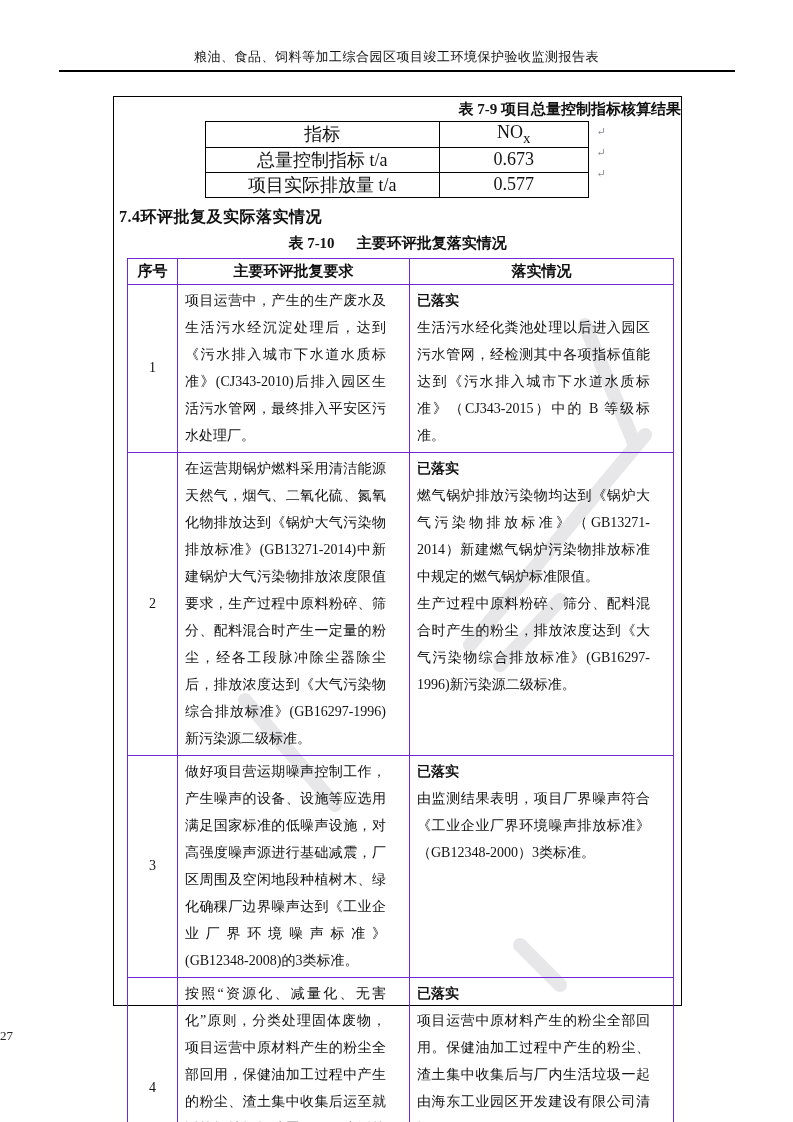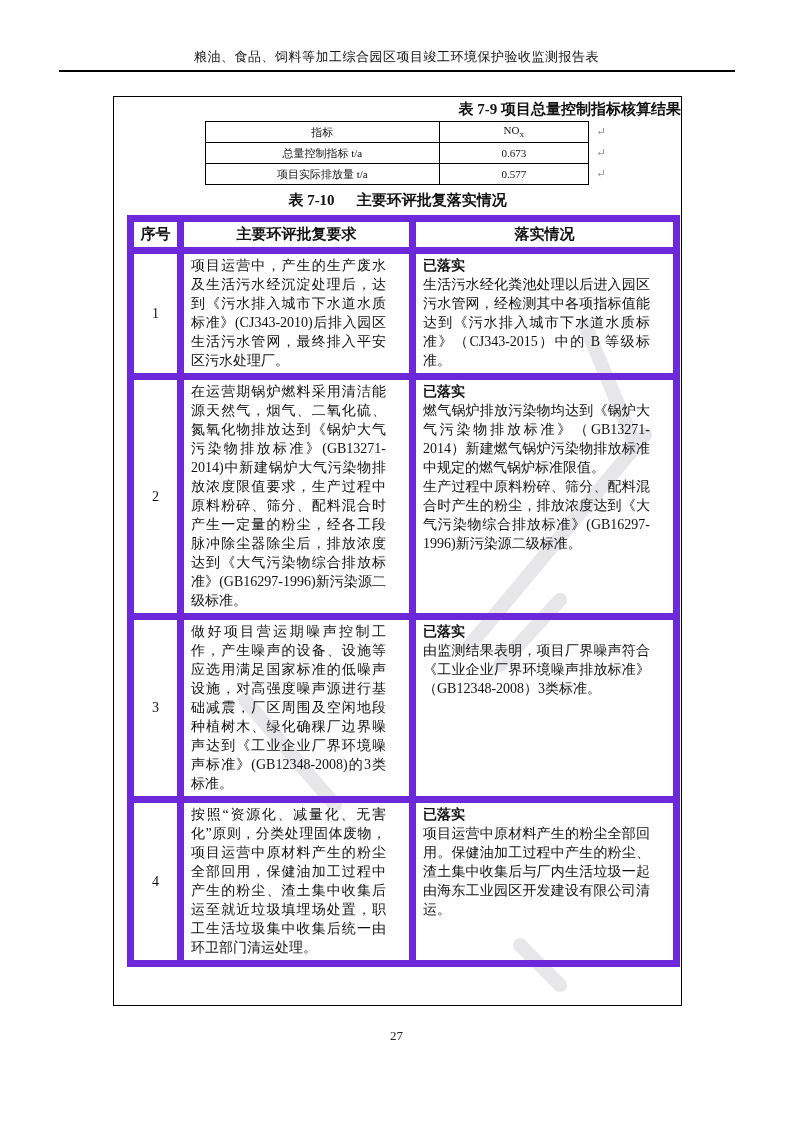--- a/index.html
+++ b/index.html
@@ -17,48 +17,48 @@
     border-top:2px solid #000; height:0;
   }
   .watermark { position:absolute; left:0; top:0; pointer-events:none; }
 
   .outer-box {
     position:absolute; left:113px; top:96px; width:569px; height:910px;
     border:1.5px solid #000; box-sizing:border-box;
   }
   .t1-title { text-align:right; font-weight:bold; font-size:15px; margin-top:3px; }
   .t1-zone { position:relative; width:384px; margin:2px 0 0 91px; }
-  table.t1 { border-collapse:collapse; width:100%; font-size:11px; }
+  table.t1 { border-collapse:collapse; width:100%; font-size:18px; }
   table.t1 td { border:1px solid #000; height:20px; text-align:center; padding:0 2px; }
   table.t1 td.lab { width:61%; }
   .pmarks { position:absolute; right:-17px; top:0; display:flex; flex-direction:column; }
   .pmarks span { height:21px; line-height:21px; color:#8a8a96; font-size:11px; }
 
   .intro {
     font-size:15.5px; line-height:35px; margin:1px 4px 0 4px;
     text-indent:2em; text-align:justify;
   }
   .h74 { font-weight:bold; font-size:16px; margin:9px 0 0 5px; letter-spacing:.5px; }
   .t2-caption { text-align:center; font-weight:bold; font-size:15px; margin:6px 0 5px 0; }
   .t2-caption .cap-no { margin-right:22px; }
 
   table.t2 { border-collapse:collapse; margin-left:13px; width:546px; font-size:14px; table-layout:fixed; }
-  table.t2 th, table.t2 td { border:7px solid #6d28d9; }
+  table.t2 th, table.t2 td { border:1px solid #6d28d9; }
   table.t2 th { font-weight:bold; font-size:15px; height:25px; padding:0; }
   table.t2 col.c-no { width:50px; }
   table.t2 col.c-req { width:232px; }
   table.t2 col.c-status { width:264px; }
   td.no { text-align:center; vertical-align:middle; font-size:14px; }
-  td.req, td.status { padding:2px 23px 3px 7px; line-height:19px; text-align:justify; vertical-align:top; }
+  td.req, td.status { padding:2px 23px 3px 7px; line-height:27px; text-align:justify; vertical-align:top; }
   td.status .status-title { font-weight:bold; }
   td.status p { margin:0; }
   td.status p:empty { display:none; }
 
   .h75 { font-weight:bold; font-size:16px; margin:11px 0 0 5px; letter-spacing:.5px; }
-  .page-num { position:absolute; top:1028px; left:0; right:0; text-align:center; font-size:13px; color:#222; }
+  .page-num { position:absolute; top:1028px; left:0; right:0; text-align:left; font-size:13px; color:#222; }
 </style>
 </head>
 <body>
 
 <svg class="watermark" width="793" height="1122">
   <g stroke="#e7e7ea" stroke-width="14" fill="none" stroke-linecap="round">
     <path d="M585 325 L635 445"></path>
     <path d="M470 645 L645 435"></path>
     <path d="M500 665 L560 600"></path>
     <path d="M245 700 L335 805"></path>
@@ -91,20 +91,21 @@
       </tbody>
     </table>
     <div class="pmarks">
       <span>↵</span>
       <span>↵</span>
       <span>↵</span>
     </div>
   </div>
 
 
+  <div class="h74">7.4环评批复及实际落实情况</div>
 
   <div class="t2-caption">
     <span class="cap-no">表 7-10</span><span>主要环评批复落实情况</span>
   </div>
 
   <table class="t2">
     <colgroup>
         <col class="c-no">
         <col class="c-req">
         <col class="c-status">
@@ -133,21 +134,21 @@
           <div class="status-title">已落实</div>
           <p>燃气锅炉排放污染物均达到《锅炉大气污染物排放标准》（GB13271-2014）新建燃气锅炉污染物排放标准中规定的燃气锅炉标准限值。</p>
           <p>生产过程中原料粉碎、筛分、配料混合时产生的粉尘，排放浓度达到《大气污染物综合排放标准》(GB16297-1996)新污染源二级标准。</p>
         </td>
       </tr>
       <tr>
         <td class="no">3</td>
         <td class="req">做好项目营运期噪声控制工作，产生噪声的设备、设施等应选用满足国家标准的低噪声设施，对高强度噪声源进行基础减震，厂区周围及空闲地段种植树木、绿化确稞厂边界噪声达到《工业企业厂界环境噪声标准》(GB12348-2008)的3类标准。</td>
         <td class="status">
           <div class="status-title">已落实</div>
-          <p>由监测结果表明，项目厂界噪声符合《工业企业厂界环境噪声排放标准》（GB12348-2008）3类标准。</p>
+          <p>由监测结果表明，项目厂界噪声符合《工业企业厂界环境噪声排放标准》（GB12348-2000）3类标准。</p>
 
         </td>
       </tr>
       <tr>
         <td class="no">4</td>
         <td class="req">按照“资源化、减量化、无害化”原则，分类处理固体废物，项目运营中原材料产生的粉尘全部回用，保健油加工过程中产生的粉尘、渣土集中收集后运至就近垃圾填埋场处置，职工生活垃圾集中收集后统一由环卫部门清运处理。</td>
         <td class="status">
           <div class="status-title">已落实</div>
           <p>项目运营中原材料产生的粉尘全部回用。保健油加工过程中产生的粉尘、渣土集中收集后与厂内生活垃圾一起由海东工业园区开发建设有限公司清运。</p>
 

